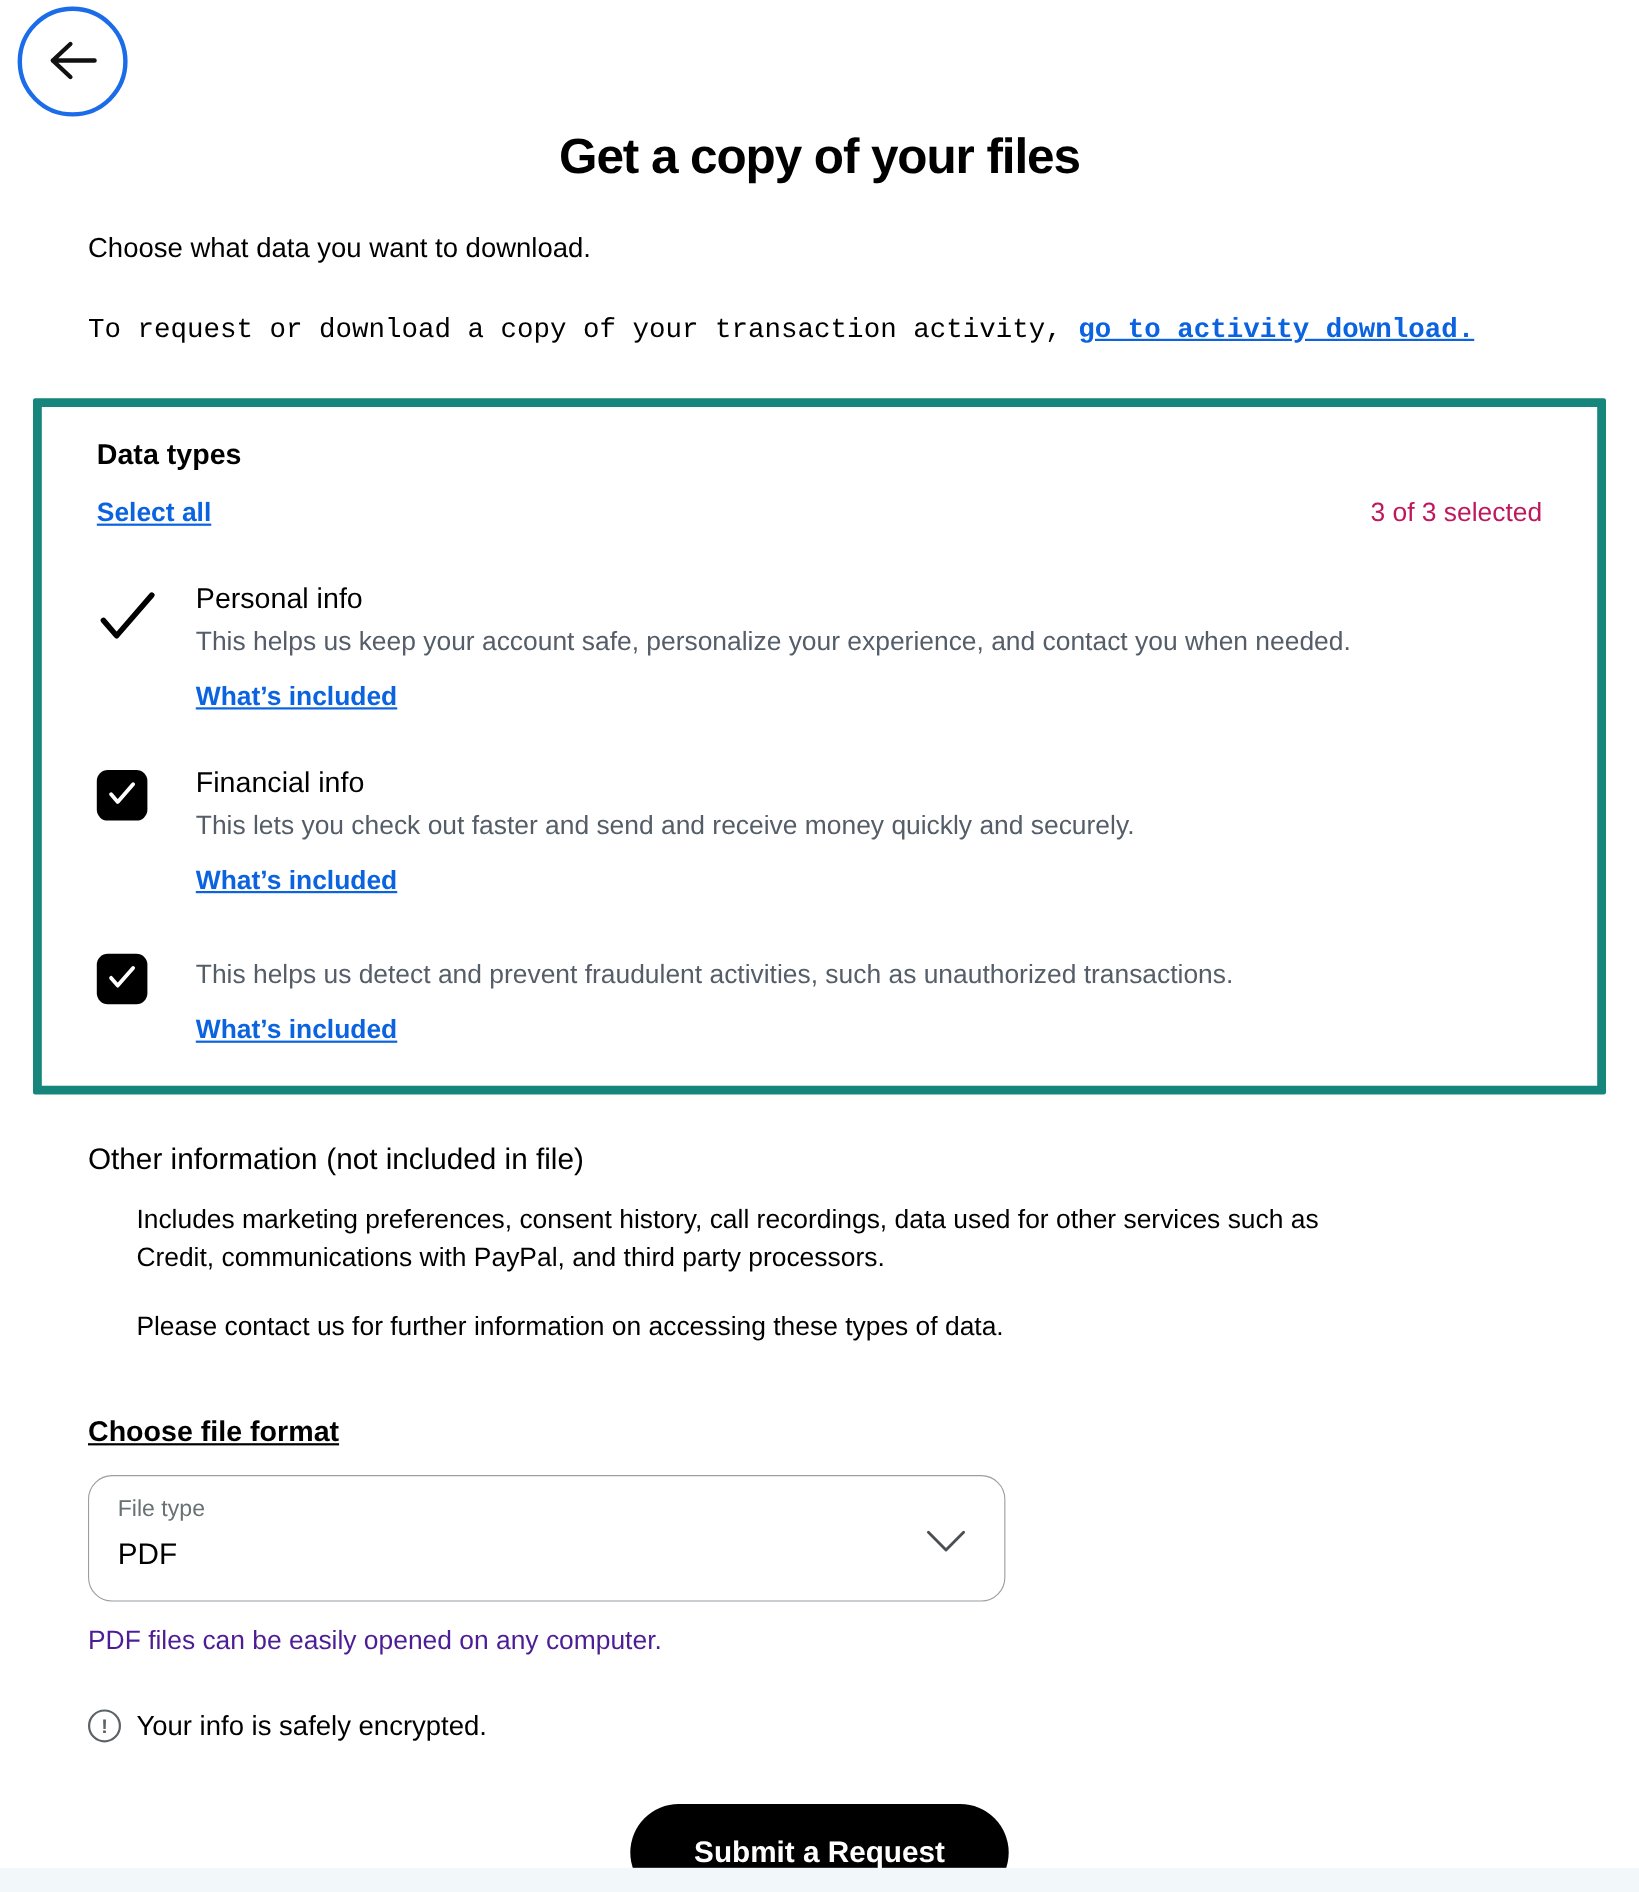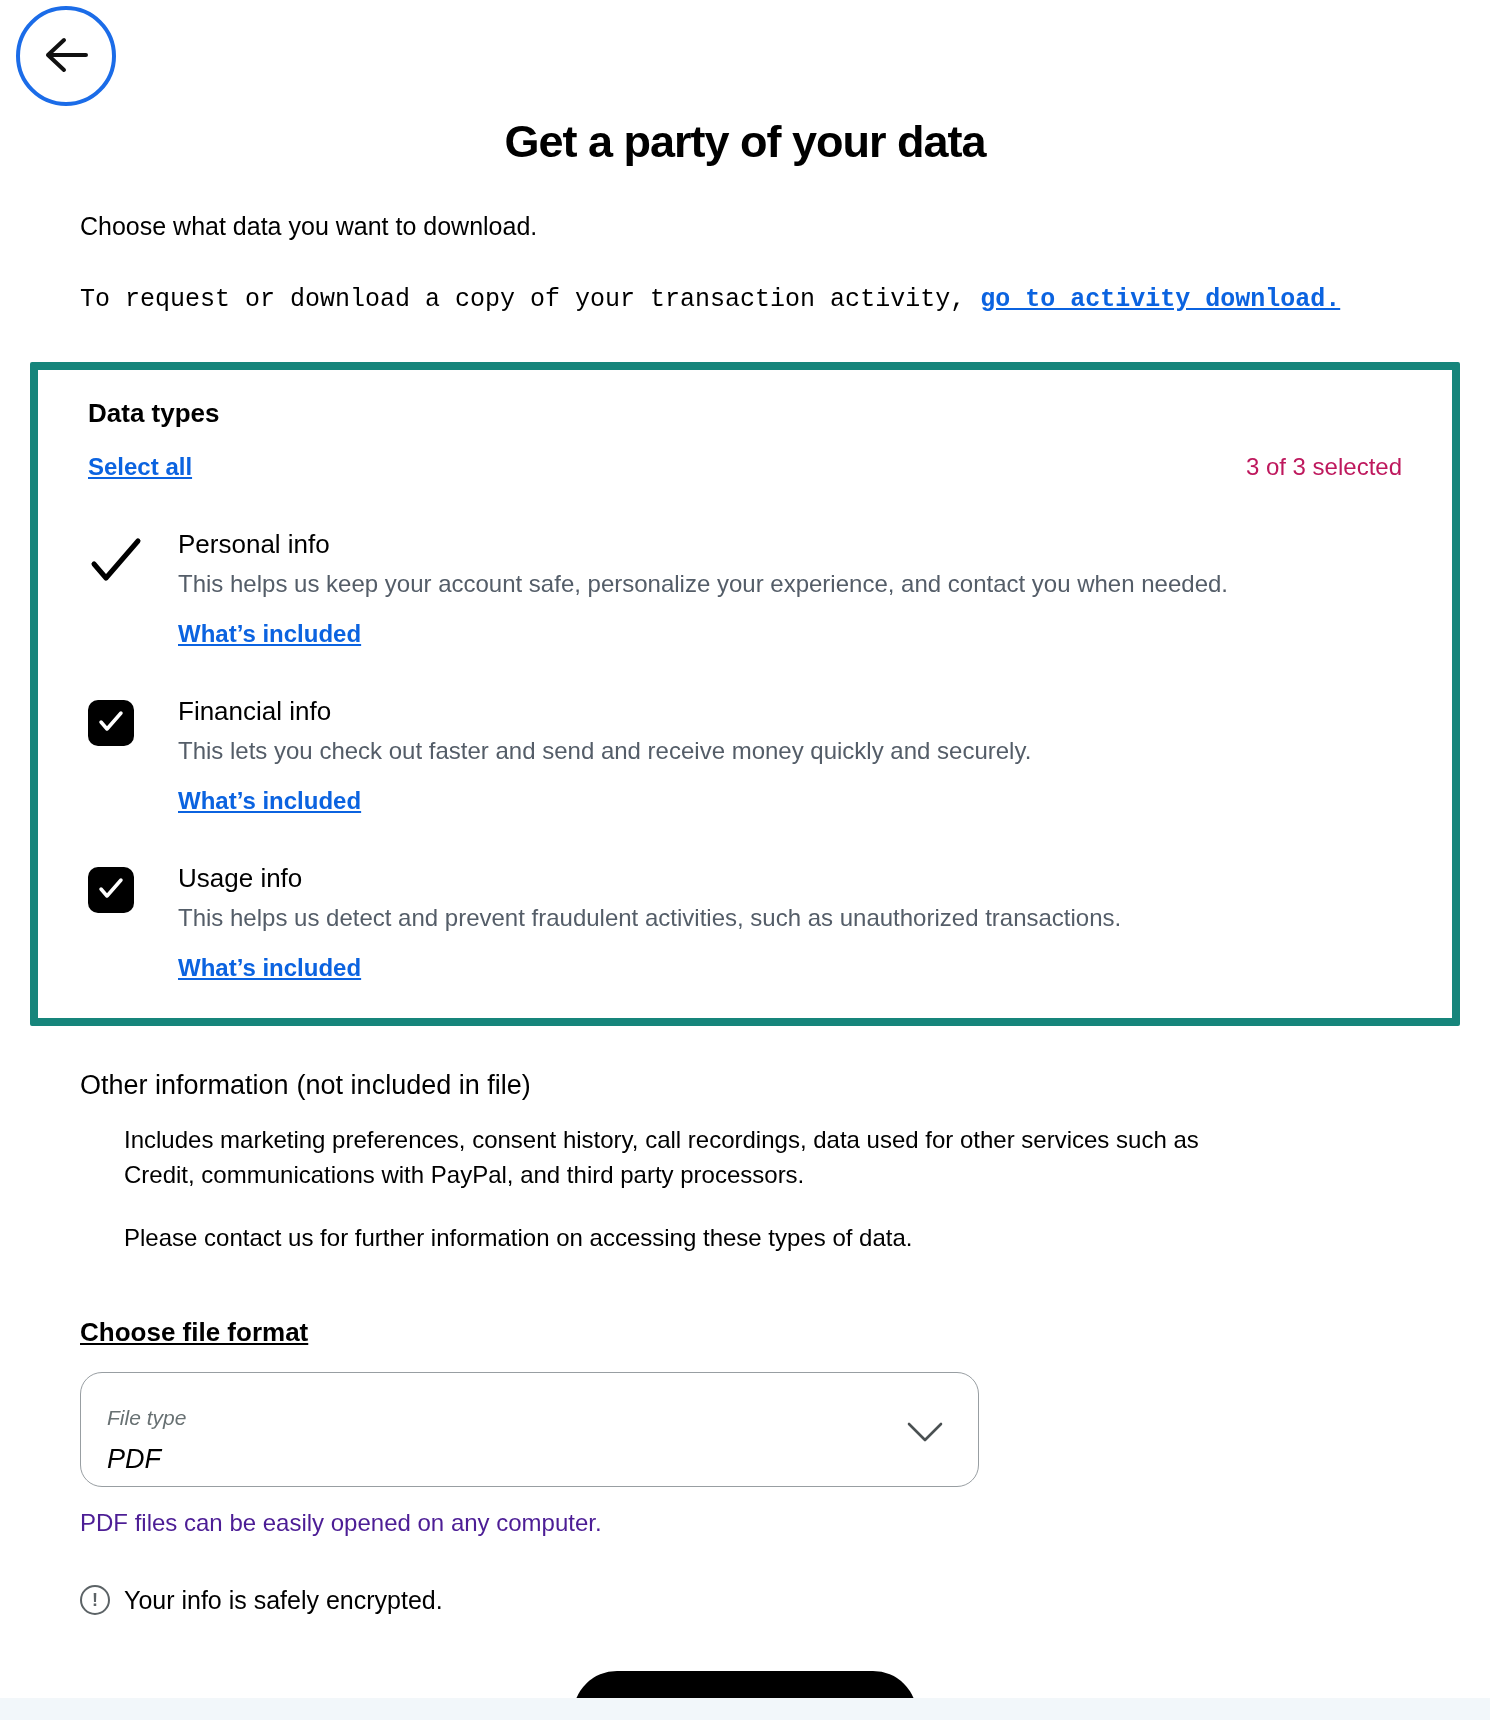--- a/index.html
+++ b/index.html
@@ -42,23 +42,23 @@
   .dt-desc { font-size:24px; color:#545d68; margin-top:10px; }
   .dt-link { display:inline-block; font-size:24px; margin-top:22px; }
   .other { margin:44px 80px 0; }
   .other-head { font-size:27px; color:#000; }
   .other-head .suffix { margin-left:8px; }
   .other p { font-size:24px; color:#000; line-height:1.45;margin-left:44px; }
   .other .p1 { margin-top:22px; max-width:1120px; }
   .other .p2 { margin-top:28px; }
   .fmt-head { margin:62px 80px 0; font-size:26px; font-weight:800;text-decoration:underline; }
   .dropdown {
-    position:relative; margin:24px 80px 0; width:899px; height:115px;
-    border:1px solid #989ea2; border-radius:22px; padding:33px 70px 0 26px;
-    cursor:pointer; background:#fff;font-style:italic;
+    position:relative; margin:24px 80px 0; width:834px; height:115px;
+    border:1px solid #989ea2; border-radius:22px; padding:18px 70px 0 26px;
+    cursor:pointer; background:#fff;
   }
   .dropdown .fld-label { font-size:21px; color:#687173; }
   .dropdown .fld-value { font-size:27px; color:#000; margin-top:14px; }
   .dropdown .chev { position:absolute; right:34px; top:48px; }
   .helper { margin:22px 80px 0; font-size:24px; color:#4c1d95; }
   .encrypt { margin:48px 80px 0; display:flex; align-items:center; gap:14px; }
   .info-ic {
     width:30px; height:30px; border:2.5px solid #5c6366; border-radius:50%;
     display:flex; align-items:center; justify-content:center;
     font-size:18px; font-weight:700; color:#5c6366; flex:0 0 30px;
@@ -78,21 +78,21 @@
 <body>
 
 <button class="back-btn">
   <span>
     <svg width="52" height="40" viewBox="0 0 52 40" fill="none">
       <path d="M46 20 H8 M8 20 L24 5 M8 20 L24 35" stroke="#111" stroke-width="4" stroke-linecap="round" stroke-linejoin="round"></path>
     </svg>
   </span>
 </button>
 
-<h1 class="page-title">Get a party of your data</h1>
+<h1 class="page-title">Get a copy of your files</h1>
 
 <p class="lead">Choose what data you want to download.</p>
 
 <p class="lead2"><span>To request or download a copy of your transaction activity, </span><a class="inline-link">go to activity download.</a></p>
 
 <section class="panel">
   <h2>Data types</h2>
 
   <div class="panel-head">
     <a class="link" style="font-size:24px;">Select all</a>
@@ -137,21 +137,20 @@
     <div class="dt-check">
       <span class="cb-filled">
         <span>
           <svg width="26" height="22" viewBox="0 0 26 22" fill="none">
             <path d="M3 12 L9 19 L23 3" stroke="#fff" stroke-width="3.5" stroke-linecap="round" stroke-linejoin="round"></path>
           </svg>
         </span>
       </span>
     </div>
     <div class="dt-body">
-      <div class="dt-label">Usage info</div>
       <div class="dt-desc">This helps us detect and prevent fraudulent activities, such as unauthorized transactions.</div>
       <a class="link dt-link">What’s included</a>
     </div>
   </div>
 </section>
 
 <section class="other">
   <div class="other-head"><span>Other information</span><span class="suffix">(not included in file)</span></div>
   <p class="p1">Includes marketing preferences, consent history, call recordings, data used for other services such as Credit, communications with PayPal, and third party processors.</p>
   <p class="p2">Please contact us for further information on accessing these types of data.</p>

